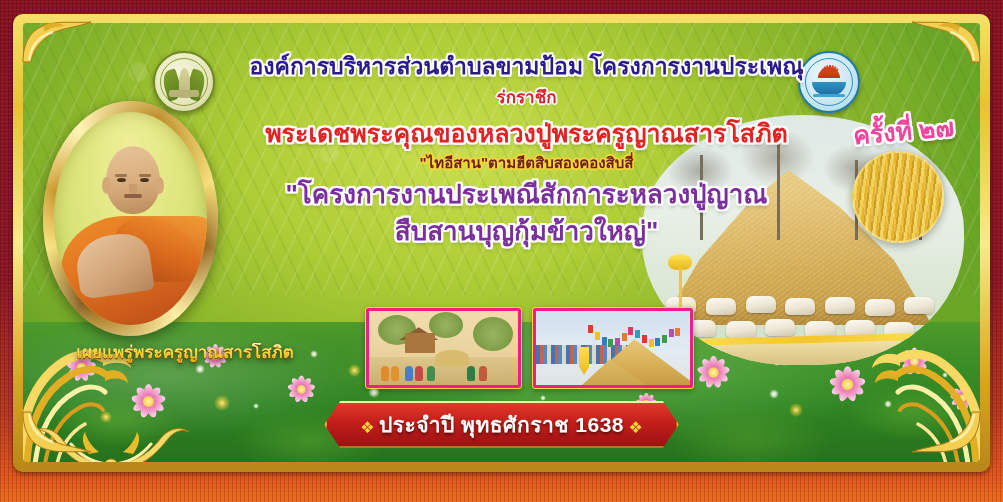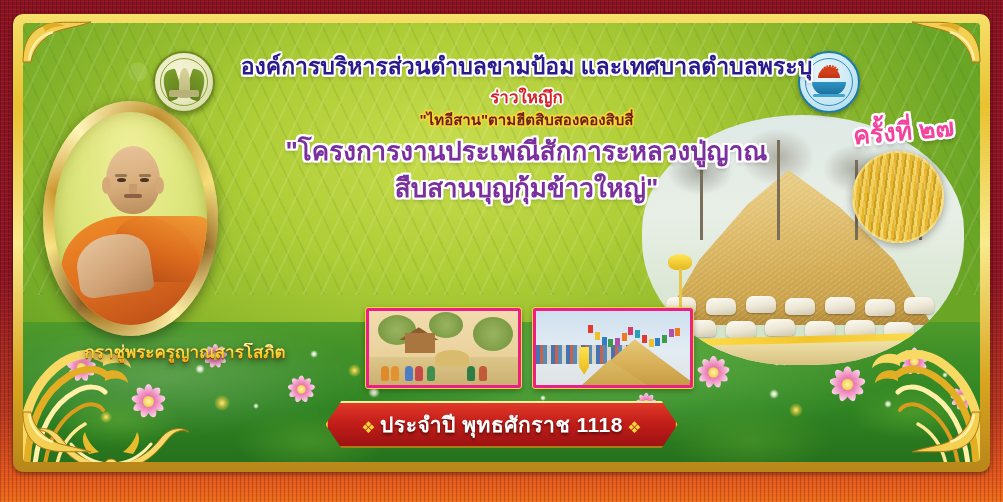--- a/index.html
+++ b/index.html
@@ -620,31 +620,32 @@
       <div class="ray" style="transform: rotate(-54deg);"></div>
           <div class="ray" style="transform: rotate(-36deg);"></div>
           <div class="ray" style="transform: rotate(-18deg);"></div>
           <div class="ray" style="transform: rotate(0deg);"></div>
           <div class="ray" style="transform: rotate(18deg);"></div>
           <div class="ray" style="transform: rotate(36deg);"></div>
           <div class="ray" style="transform: rotate(54deg);"></div>
         </div>
 
       <div class="head">
-        <div class="t-org">องค์การบริหารส่วนตำบลขามป้อม และเทศบาลตำบลพระบุ</div>
-        <div class="t-ram">ร่าวใหญึก</div>
+        <div class="t-org">องค์การบริหารส่วนตำบลขามป้อม โครงการงานประเพณุ</div>
+        <div class="t-ram">ร่กราชึก</div>
+        <div class="t-phra">พระเดชพระคุณของหลวงปู่พระครูญาณสารโสภิต</div>
         <div class="t-sub2">"ไทอีสาน"ตามฮีตสิบสองคองสิบสี่</div>
         <div class="t-proj">"โครงการงานประเพณีสักการะหลวงปู่ญาณ</div>
         <div class="t-proj">สืบสานบุญกุ้มข้าวใหญ่"</div>
       </div>
 
       <div class="edition">ครั้งที่ ๒๗</div>
 
       <div class="monk-caption">
-        <div class="mc-1">กราชู่พระครูญาณสารโสภิต</div>
+        <div class="mc-1">เผยแพรู่พระครูญาณสารโสภิต</div>
       </div>
 
       <div class="photo photo-mural">
         <div class="sky"></div>
         <div class="tree" style="left:6%;top:6%;width:38px;height:30px;"></div>
         <div class="tree" style="left:40%;top:2%;width:34px;height:26px;"></div>
         <div class="tree" style="left:70%;top:8%;width:40px;height:34px;"></div>
         <div class="roof"></div>
           <div class="hut"></div>
         <div class="ground"></div>
@@ -677,21 +678,21 @@
             <div class="flag" style="left: 63%; top: 15.6854px; background: rgb(242, 193, 42);"></div>
             <div class="flag" style="left: 70%; top: 15.4249px; background: rgb(47, 127, 196);"></div>
             <div class="flag" style="left: 77%; top: 11.8776px; background: rgb(60, 155, 78);"></div>
             <div class="flag" style="left: 84%; top: 5.91182px; background: rgb(178, 79, 168);"></div>
             <div class="flag" style="left: 91%; top: 5.01168px; background: rgb(239, 122, 34);"></div>
           </div>
       </div>
 
       <div class="year-banner">
         <span class="yb-orn">❖</span>
-        <span class="yb-txt">ประจำปี พุทธศักราช 1118</span>
+        <span class="yb-txt">ประจำปี พุทธศักราช 1638</span>
         <span class="yb-orn">❖</span>
       </div>
 
       <div class="location">ณ วัดสระโนน ตำบลขามป้อม อำเภอพระยืน จังหวัดขอนแก่น</div>
 
     </div>
 
     <div class="corn tl">
       <svg viewBox="0 0 72 44">
           <path d="M2,42 C2,22 10,8 28,4 C40,1 54,3 70,2 C54,8 40,8 30,14 C18,22 12,30 10,42Z" fill="#f3cf52" stroke="#a9761a" stroke-width="1"></path>

